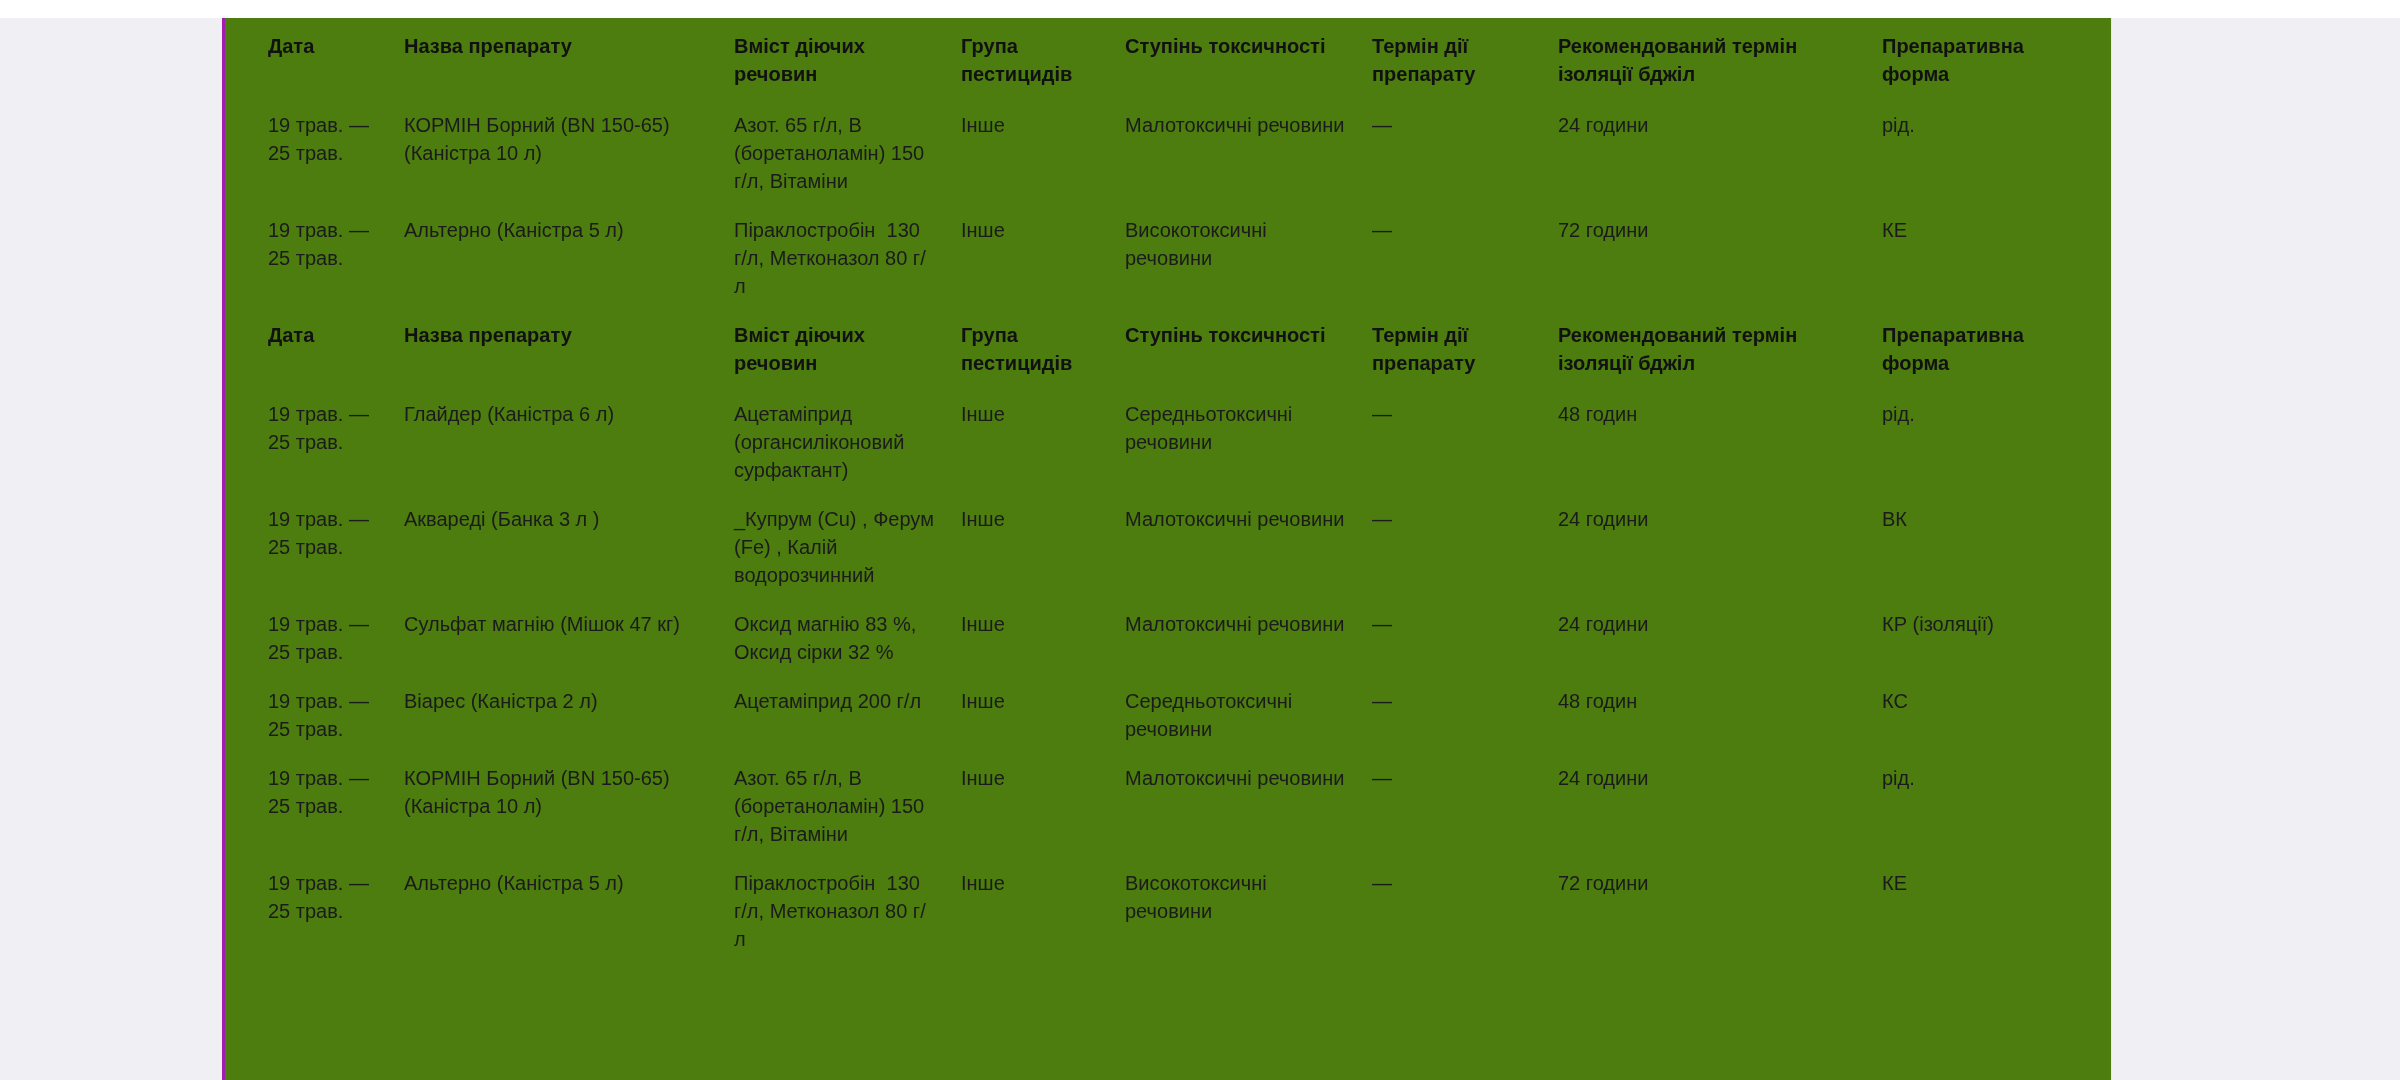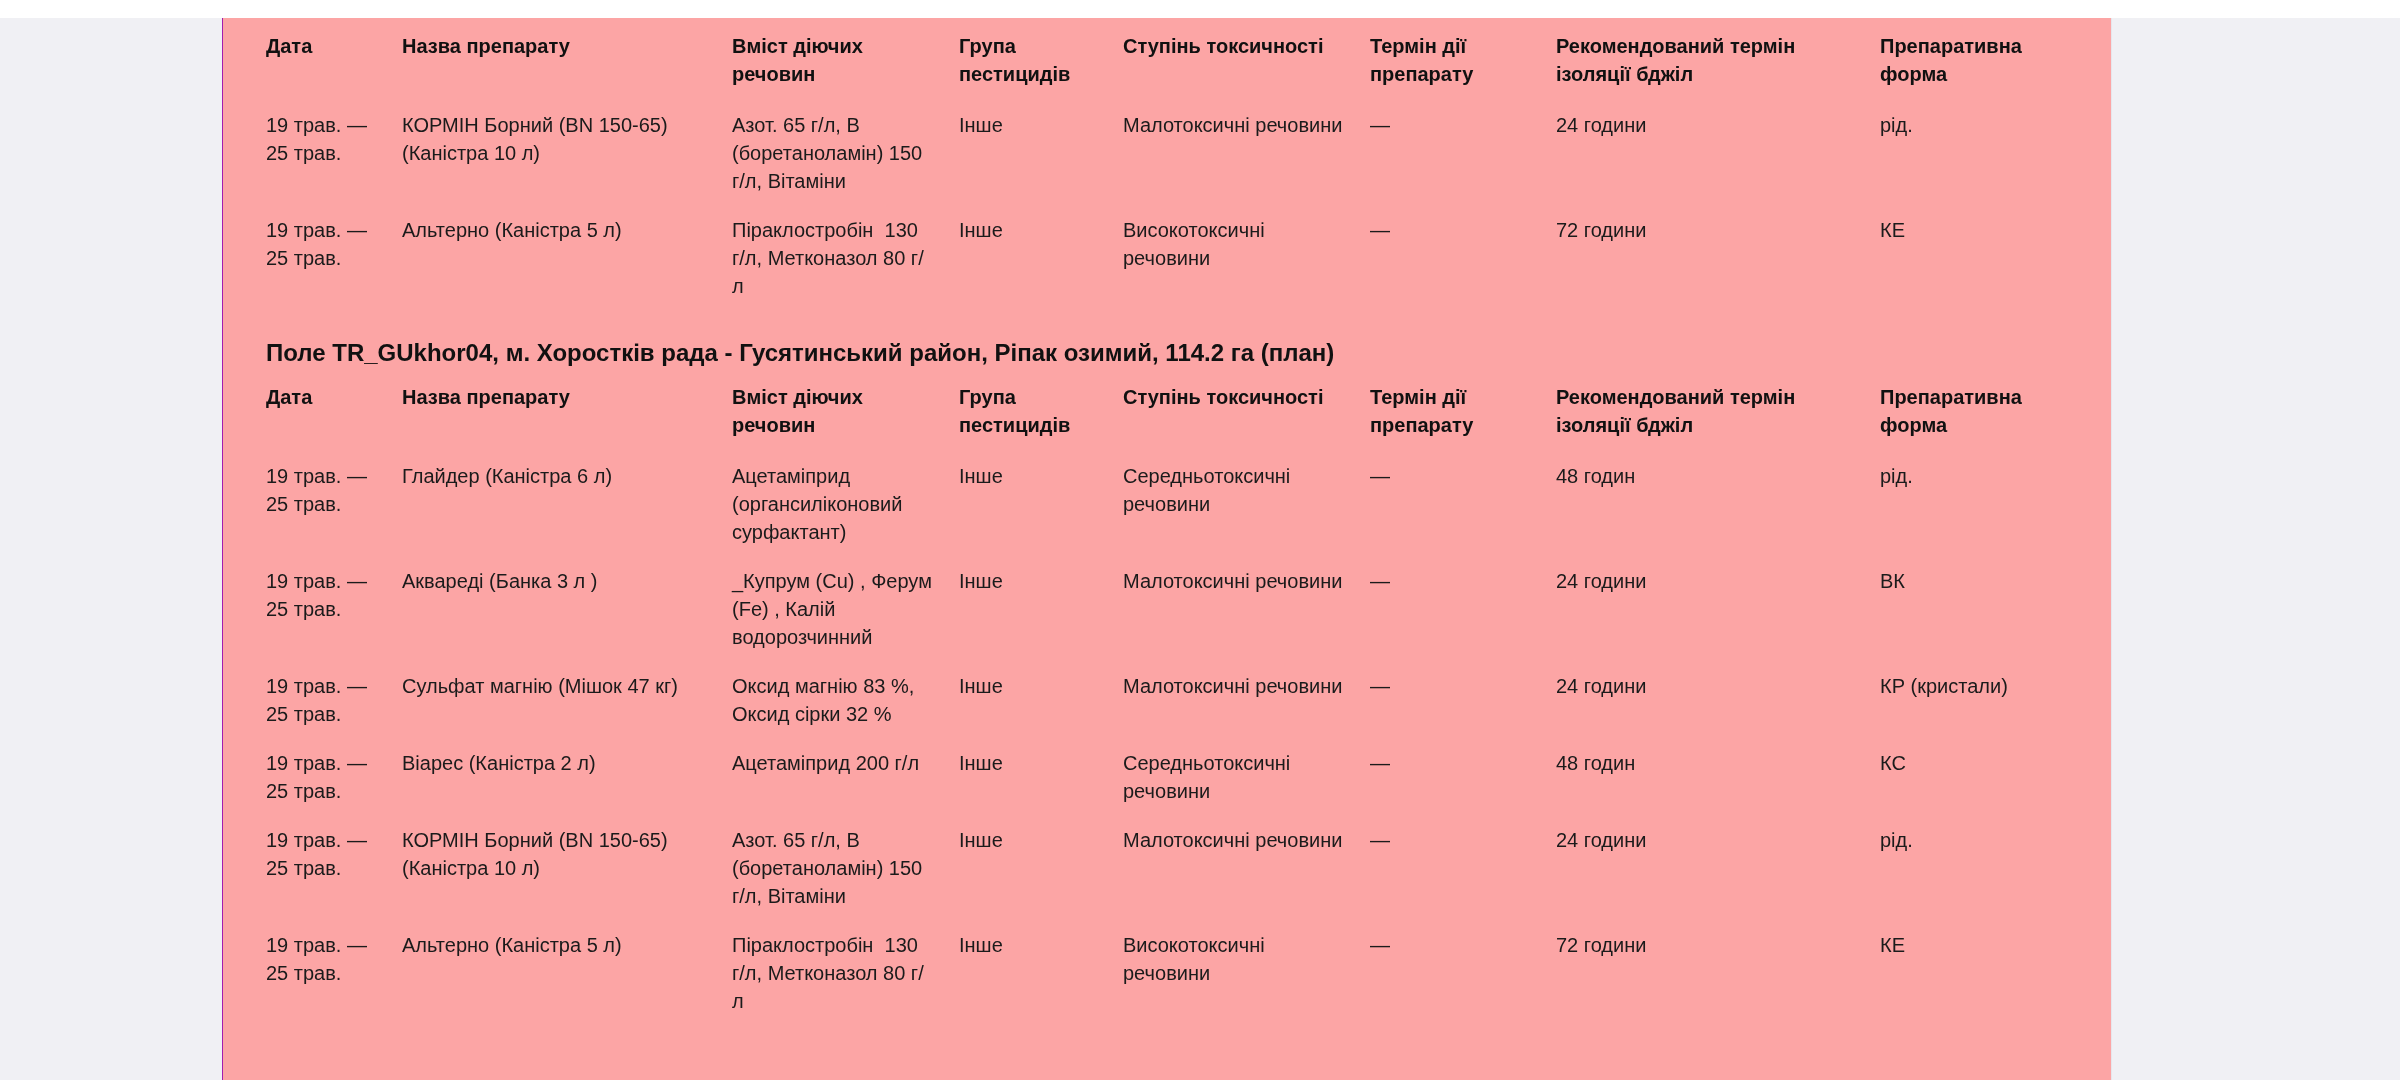--- a/index.html
+++ b/index.html
@@ -18,22 +18,22 @@
     width: 2400px;
     height: 18px;
     background: #ffffff;
   }
   .panel {
     position: absolute;
     left: 222px;
     top: 18px;
     width: 1890px;
     height: 1062px;
-    background: #fca5a5;
-    border-left: 1px solid #a21caf;
+    background: #4d7c0f;
+    border-left: 3px solid #a21caf;
     border-right: 1px solid #e6e6ec;
     box-sizing: border-box;
     overflow: hidden;
   }
   .content {
     padding: 14px 0 0 43px;
   }
   table.report {
     border-collapse: collapse;
     table-layout: fixed;
@@ -122,21 +122,20 @@
               <td>Високотоксичні речовини</td>
               <td>—</td>
               <td>72 години</td>
               <td>КЕ</td>
             </tr>
           </tbody>
     </table>
   </div>
 
   <div>
-    <h2 class="section-title">Поле TR_GUkhor04, м. Хоростків рада - Гусятинський район, Ріпак озимий, 114.2 га (план)</h2>
     <table class="report">
       <colgroup>
         <col class="c-date">
             <col class="c-name">
             <col class="c-subst">
             <col class="c-group">
         <col class="c-tox">
             <col class="c-term">
             <col class="c-bee">
             <col class="c-form">
@@ -175,21 +174,21 @@
               <td>ВК</td>
             </tr>
             <tr>
               <td>19 трав. — 25 трав.</td>
               <td>Сульфат магнію (Мішок 47 кг)</td>
               <td>Оксид магнію 83 %, Оксид сірки 32 %</td>
               <td>Інше</td>
               <td>Малотоксичні речовини</td>
               <td>—</td>
               <td>24 години</td>
-              <td>КР (кристали)</td>
+              <td>КР (ізоляції)</td>
             </tr>
             <tr>
               <td>19 трав. — 25 трав.</td>
               <td>Віарес (Каністра 2 л)</td>
               <td>Ацетаміприд 200 г/л</td>
               <td>Інше</td>
               <td>Середньотоксичні речовини</td>
               <td>—</td>
               <td>48 годин</td>
               <td>КС</td>

